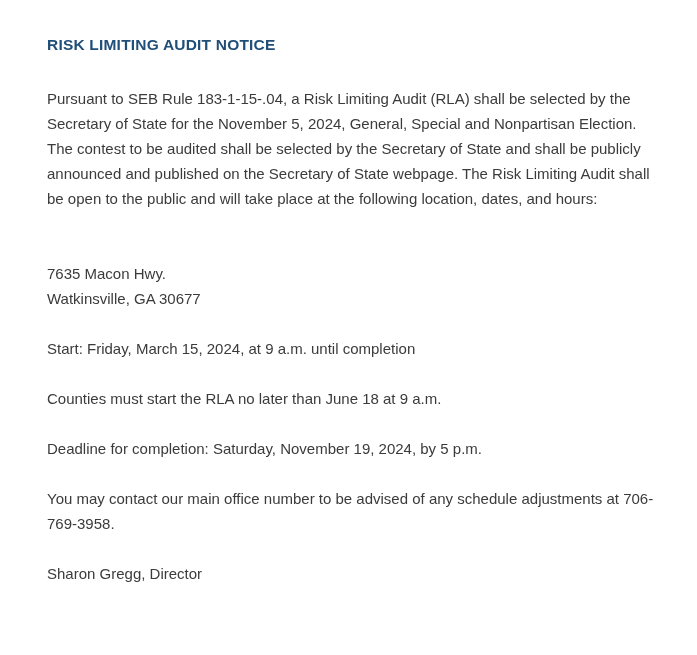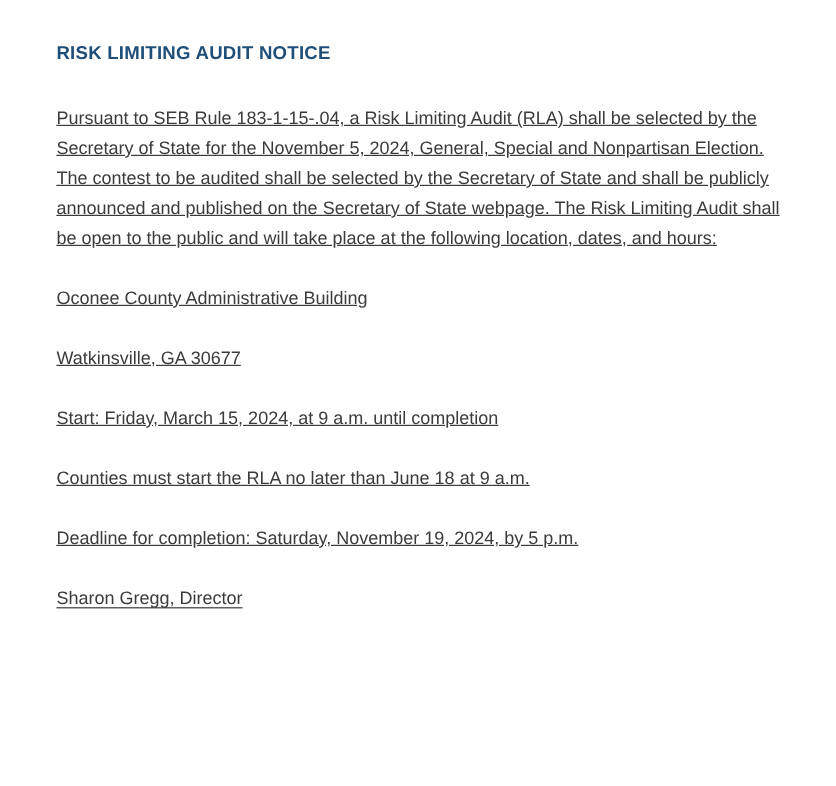--- a/index.html
+++ b/index.html
@@ -24,45 +24,44 @@
     margin:0 0 32px 0;
     font-size:15.5px;
     font-weight:700;
     letter-spacing:.2px;
     color:var(--title-color);
   }
   p{
     margin:0 0 25px 0;
     font-size:15px;
     line-height:25px;
-    text-decoration:underline;
   }
   .signature{
     margin-top:20px;
-    text-decoration:underline;
     text-underline-offset:3px;
   }
 </style>
 </head>
 <body>
 
 <div class="page">
 
   <h1 class="notice-title">RISK LIMITING AUDIT NOTICE</h1>
 
   <p>Pursuant to SEB Rule 183-1-15-.04, a Risk Limiting Audit (RLA) shall be selected by the Secretary of State for the November 5, 2024, General, Special and Nonpartisan Election. The contest to be audited shall be selected by the Secretary of State and shall be publicly announced and published on the Secretary of State webpage. The Risk Limiting Audit shall be open to the public and will take place at the following location, dates, and hours:</p>
 
   <p>
-    <span>Oconee County Administrative Building</span><br>
     <br>
+    <span>7635 Macon Hwy.</span><br>
     <span>Watkinsville, GA 30677</span>
   </p>
 
   <p>Start: Friday, March 15, 2024, at 9 a.m. until completion</p>
 
   <p>Counties must start the RLA no later than June 18 at 9 a.m.</p>
 
   <p>Deadline for completion: Saturday, November 19, 2024, by 5 p.m.</p>
 
+  <p>You may contact our main office number to be advised of any schedule adjustments at 706-769-3958.</p>
 
   <p class="signature">Sharon Gregg, Director</p>
 
 </div>
 
 </body></html>

